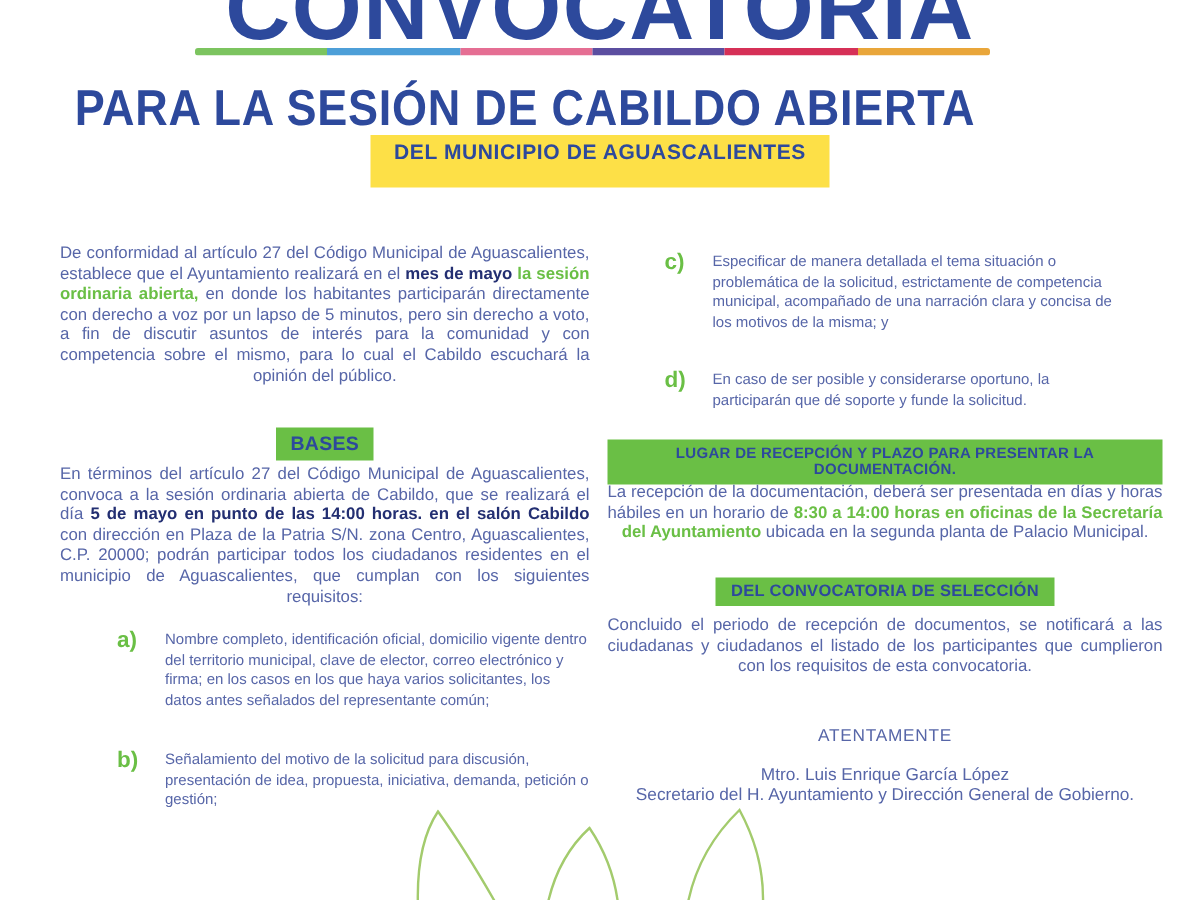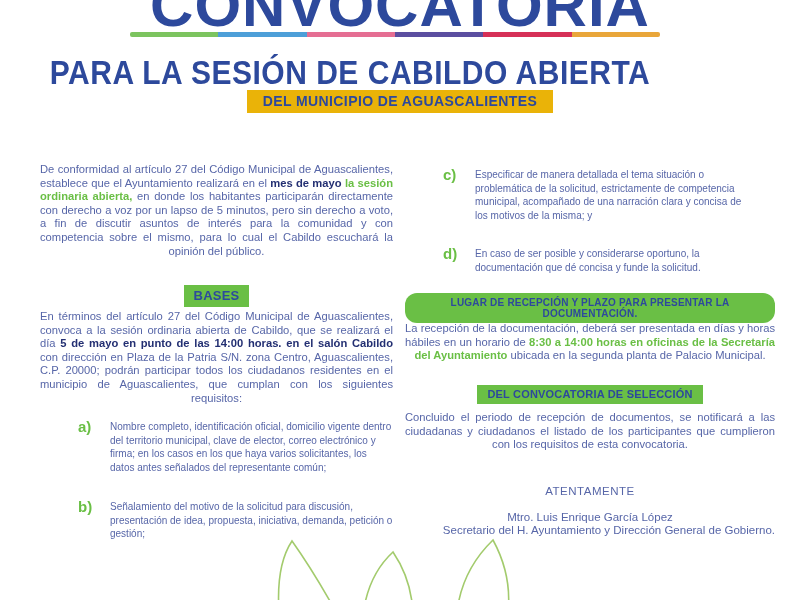--- a/index.html
+++ b/index.html
@@ -30,23 +30,23 @@
 
   .subtitle {
     position: absolute; top: 54px; left: 0; width: 700px;
     text-align: center; font-size: 30px; font-weight: 700;
     color: #2d499c; letter-spacing: 0.5px;
   }
   .subtitle .stretch { display: inline-block; transform: scaleY(1.12); transform-origin: top center; }
 
   .muni-badge-wrap { position: absolute; top: 90px; left: 0; width: 800px; text-align: center; }
   .muni-badge {
-    display: inline-block; background: #eab308; color: #2d499c;
+    display: inline-block; background: #fde047; color: #2d499c;
     font-size: 14px; font-weight: 700; letter-spacing: 0.4px;
-    padding: 3px 16px 4px 16px;
+    padding: 3px 16px 16px 16px;
   }
 
   
   .para {
     position: absolute; color: #5766a8; font-size: 11.2px; line-height: 13.6px;
     text-align: justify; text-align-last: center; -moz-text-align-last: center;
   }
   .seg-normal { }
   .seg-bold-navy  { font-weight: 700; color: #232f72; }
   .seg-bold-green { font-weight: 700; color: #6abf45; }
@@ -62,21 +62,21 @@
     position: absolute; left: 38px; top: -2px;
     color: #6abf45; font-weight: 800; font-size: 15px;
   }
   .req-text {
     color: #5766a8; font-size: 10px; line-height: 13.6px; text-align: left;
   }
 
   .sig { position: absolute; left: 405px; width: 370px; text-align: center; color: #5766a8; }
   .sig.closing { font-size: 11.5px; letter-spacing: 0.5px; }
   .sig.name    { font-size: 11.5px; }
-  .sig.role    { font-size: 11.5px; text-align: right; }
+  .sig.role    { font-size: 11.5px; }
 
   .leaves { position: absolute; left: 250px; top: 535px; }
 </style>
 </head>
 <body>
 
 <div class="page">
 
   <div class="title-clip">
     <span class="title-text">CONVOCATORIA</span>
@@ -117,25 +117,25 @@
     <div class="req-text">Señalamiento del motivo de la solicitud para discusión, presentación de idea, propuesta, iniciativa, demanda, petición o gestión;</div>
   </div>
 
   <div class="req-item" style="top:168px; left:405px; width:345px;">
     <span class="req-marker">c)</span>
     <div class="req-text">Especificar de manera detallada el tema situación o problemática de la solicitud, estrictamente de competencia municipal, acompañado de una narración clara y concisa de los motivos de la misma; y</div>
   </div>
 
   <div class="req-item" style="top:247px; left:405px; width:345px;">
     <span class="req-marker">d)</span>
-    <div class="req-text">En caso de ser posible y considerarse oportuno, la documentación que dé concisa y funde la solicitud.</div>
+    <div class="req-text">En caso de ser posible y considerarse oportuno, la participarán que dé soporte y funde la solicitud.</div>
   </div>
 
   <div class="badge-row" style="top:293px; left:405px; width:370px;">
-    <span class="badge-green" style="font-size:10px; display:block; padding:4px 18px;border-radius:12px;">LUGAR DE RECEPCIÓN Y PLAZO PARA PRESENTAR LA DOCUMENTACIÓN.</span>
+    <span class="badge-green" style="font-size:10px; display:block; padding:4px 18px;">LUGAR DE RECEPCIÓN Y PLAZO PARA PRESENTAR LA DOCUMENTACIÓN.</span>
   </div>
 
   <div class="para" style="top:322px; left:405px; width:370px;"><span class="seg-normal">La recepción de la documentación, deberá ser presentada en días y horas hábiles en un horario de </span><span class="seg-bold-green">8:30 a 14:00 horas en oficinas de la Secretaría del Ayuntamiento</span><span class="seg-normal"> ubicada en la segunda planta de Palacio Municipal.</span></div>
 
   <div class="badge-row" style="top:384px; left:405px; width:370px;">
     <span class="badge-green" style="font-size:11px;">DEL CONVOCATORIA DE SELECCIÓN</span>
   </div>
 
   <div class="para" style="top:411px; left:405px; width:370px;"><span class="seg-normal">Concluido el periodo de recepción de documentos, se notificará a las ciudadanas y ciudadanos el listado de los participantes que cumplieron con los requisitos de esta convocatoria.</span></div>
 

